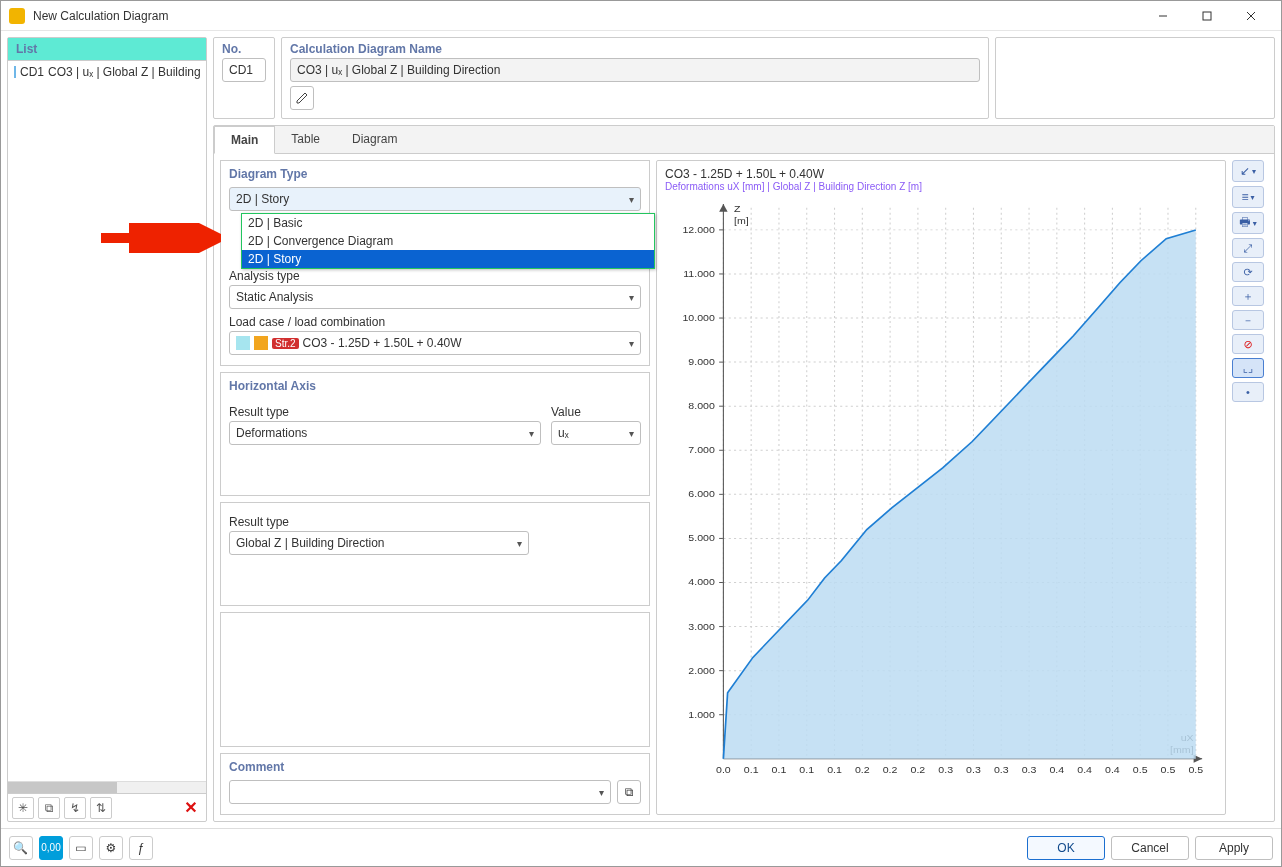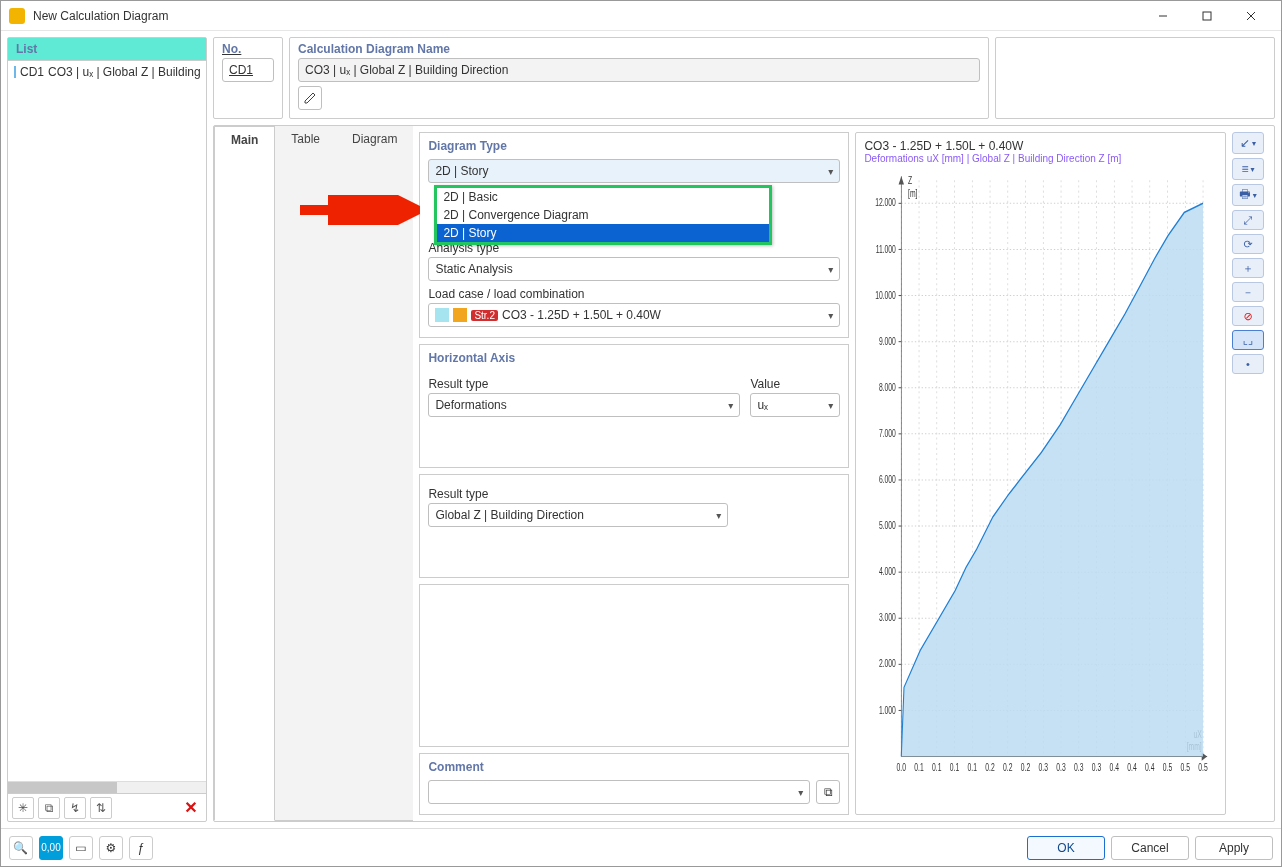--- a/index.html
+++ b/index.html
@@ -23,21 +23,21 @@
   .list-item .sw { width:14px; height:12px; background:#aad4f5; border:1px solid #6fb7e8; }
   .list-foot { height:28px; border-top:1px solid #ccc; display:flex; align-items:center; gap:4px; padding:0 4px; }
   .tool-btn { width:22px; height:22px; border:1px solid #ccc; background:#fff; display:flex; align-items:center; justify-content:center; border-radius:2px; color:#555; }
   .tool-btn.red { color:#d11; border:none; background:transparent; font-weight:700; font-size:16px;}
   .spacer { flex:1; }
 
   
   .center-panel { flex:1; display:flex; flex-direction:column; gap:6px; min-width:0; }
   .top-row { display:flex; gap:6px; }
   .boxed { border:1px solid #ccc; border-radius:2px; }
-  .no-box { width:70px;text-decoration:underline; }
+  .no-box { width:62px; }
   .name-box { flex:1; }
   .input-like { width:100%; padding:4px 6px; border:1px solid #bfbfbf; border-radius:3px; background:#fff; }
   .input-like.grey { background:#f3f3f3; }
   .field-label { color:#6277a8; font-weight:600; padding:4px 8px 2px; display:block; }
   .icon-btn { width:24px; height:24px; border:1px solid #bfbfbf; border-radius:3px; display:flex; align-items:center; justify-content:center; background:#fff;}
 
   .tabs { display:flex; border-bottom:1px solid #ccc; background:#f3f3f3; }
   .tab { padding:6px 16px; color:#444; }
   .tab.active { background:#fff; border:1px solid #ccc; border-bottom-color:#fff; margin-bottom:-1px; font-weight:600; }
 
@@ -61,21 +61,21 @@
   .two-col > div { flex:1;}
   .loadcase { display:flex; align-items:center; gap:4px; }
   .swc{width:14px;height:14px;}
   .sw-cyan{background:#a6e5ef;}
   .sw-orange{background:#f2a51e;} 
   .tag-str{background:#d12f2f;color:#fff;border-radius:2px;padding:0 3px;font-size:10px;}
   .comment-row { display:flex; gap:6px; align-items:center;}
   .comment-row .select{flex:1;}
 
   
-  .dropdown { position:absolute; left:14px; top:28px; width:338px; border:3px solid #22c55e; background:#fff; z-index:20; box-shadow:1px 1px 3px rgba(0,0,0,.25);}
+  .dropdown { position:absolute; left:20px; top:28px; width:414px; border:1px solid #22c55e; background:#fff; z-index:20; box-shadow:1px 1px 3px rgba(0,0,0,.25);}
   .dropdown .opt { padding:2px 6px; }
   .dropdown .opt.sel { background:#0a63d1; color:#fff;}
   
   
   .red-arrow { position:absolute; left:-120px; top:62px; z-index:30; pointer-events:none;}
   
   
   .chart-svg { flex:1; }
   .chart-title-line { font-size:12px; color:#333; }
   .chart-sub-line { font-size:10px; color:#8b5cf6; margin-bottom:6px; }
@@ -162,21 +162,21 @@
             <div class="icon-btn">
               <svg width="14" height="14">
                   <path d="M2 12 L4 12 L12 4 L10 2 L2 10 Z" fill="none" stroke="#444"></path>
                 </svg>
             </div>
           </div>
         </div>
         <div class="boxed" style="width:280px"></div>
       </div>
 
-      <div class="boxed" style="flex:1; display:flex; flex-direction:row; min-height:0;">
+      <div class="boxed" style="flex:1; display:flex; flex-direction:column; min-height:0;">
         <div class="tabs">
           <div class="tab active">Main</div>
           <div class="tab">Table</div>
           <div class="tab">Diagram</div>
         </div>
 
         <div class="middle-flex" style="padding:6px;">
 
           <div class="form-col">
 

